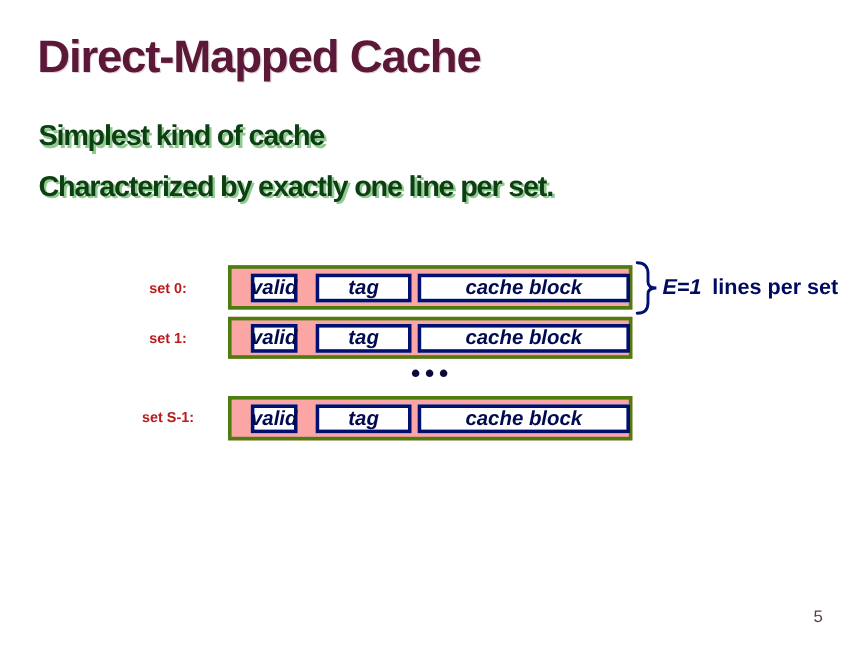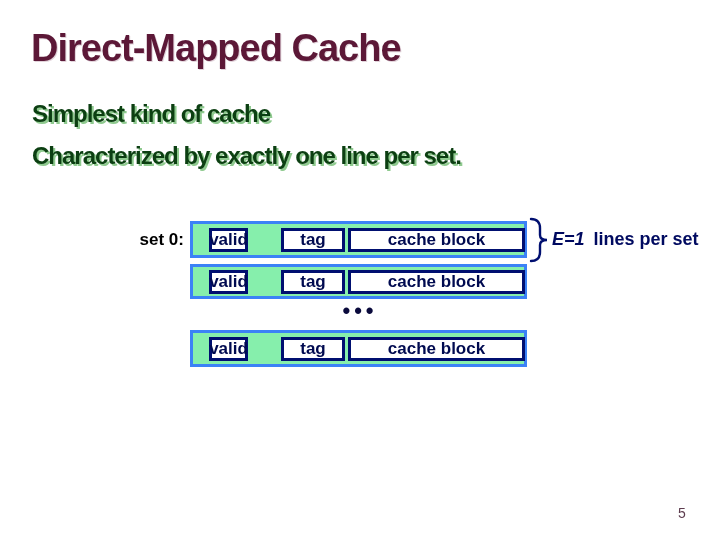--- a/index.html
+++ b/index.html
@@ -18,40 +18,40 @@
     position:absolute;left:32px;
     font-size:24px;font-weight:bold;letter-spacing:-1px;line-height:30px;
     color:#0c3f12;text-shadow:2px 2px 0 #8fca8f;
     white-space:nowrap;
   }
   .bullet1{top:99px;}
   .bullet2{top:141px;}
 
   .setrow{
     position:absolute;left:190px;width:337px;
-    background:#86efac;border:3px solid #3b82f6;box-sizing:border-box;
+    background:#fca5a5;border:3px solid #4d7c0f;box-sizing:border-box;font-style:italic;
   }
   .row0{top:221px;height:37px;}
   .row1{top:264px;height:35px;}
   .rowS{top:330px;height:37px;}
 
   .cell{
     position:absolute;top:50%;margin-top:-12px;height:24px;
     background:#ffffff;border:3px solid #000f70;box-sizing:border-box;
     display:flex;align-items:center;justify-content:center;
     font-size:17px;font-weight:bold;color:#000a50;
     white-space:nowrap;overflow:visible;
   }
   .cell-valid{left:16px;width:39px;}
-  .cell-tag{left:88px;width:64px;}
+  .cell-tag{left:70px;width:80px;}
   .cell-block{left:155px;width:177px;}
 
   .setlabel{
-    position:absolute;left:96px;width:88px;text-align:right;
-    font-size:17px;font-weight:bold;line-height:20px;color:#000000;
+    position:absolute;left:96px;width:88px;text-align:center;
+    font-size:12px;font-weight:bold;line-height:20px;color:#b91c1c;
     white-space:nowrap;
   }
   .lbl0{top:230px;}
   .lbl1{top:272px;}
   .lblS{top:338px;}
 
   .ellipsis{
     position:absolute;left:330px;top:300px;width:60px;text-align:center;
     font-size:22px;font-weight:bold;letter-spacing:4px;color:#0a0a3c;
     line-height:22px;
@@ -78,28 +78,30 @@
   <div class="bullet bullet2">Characterized by exactly one line per set.</div>
   <div class="bullet bullet1">Simplest kind of cache</div>
 
   <div class="setlabel lbl0">set 0:</div>
   <div class="setrow row0">
     <div class="cell cell-valid">valid</div>
     <div class="cell cell-tag">tag</div>
     <div class="cell cell-block">cache block</div>
   </div>
 
+  <div class="setlabel lbl1">set 1:</div>
   <div class="setrow row1">
     <div class="cell cell-valid">valid</div>
     <div class="cell cell-tag">tag</div>
     <div class="cell cell-block">cache block</div>
   </div>
 
   <div class="ellipsis">•••</div>
 
+  <div class="setlabel lblS">set S-1:</div>
   <div class="setrow rowS">
     <div class="cell cell-valid">valid</div>
     <div class="cell cell-tag">tag</div>
     <div class="cell cell-block">cache block</div>
   </div>
 
   <svg class="brace" width="22" height="48" viewBox="0 0 22 48">
     <path d="M3,3 Q12,3 12,12 L12,19 Q12,24 19,24 Q12,24 12,29 L12,36 Q12,45 3,45" fill="none" stroke="#000f70" stroke-width="2.4" stroke-linecap="round"></path>
   </svg>
   <div class="brace-note">

